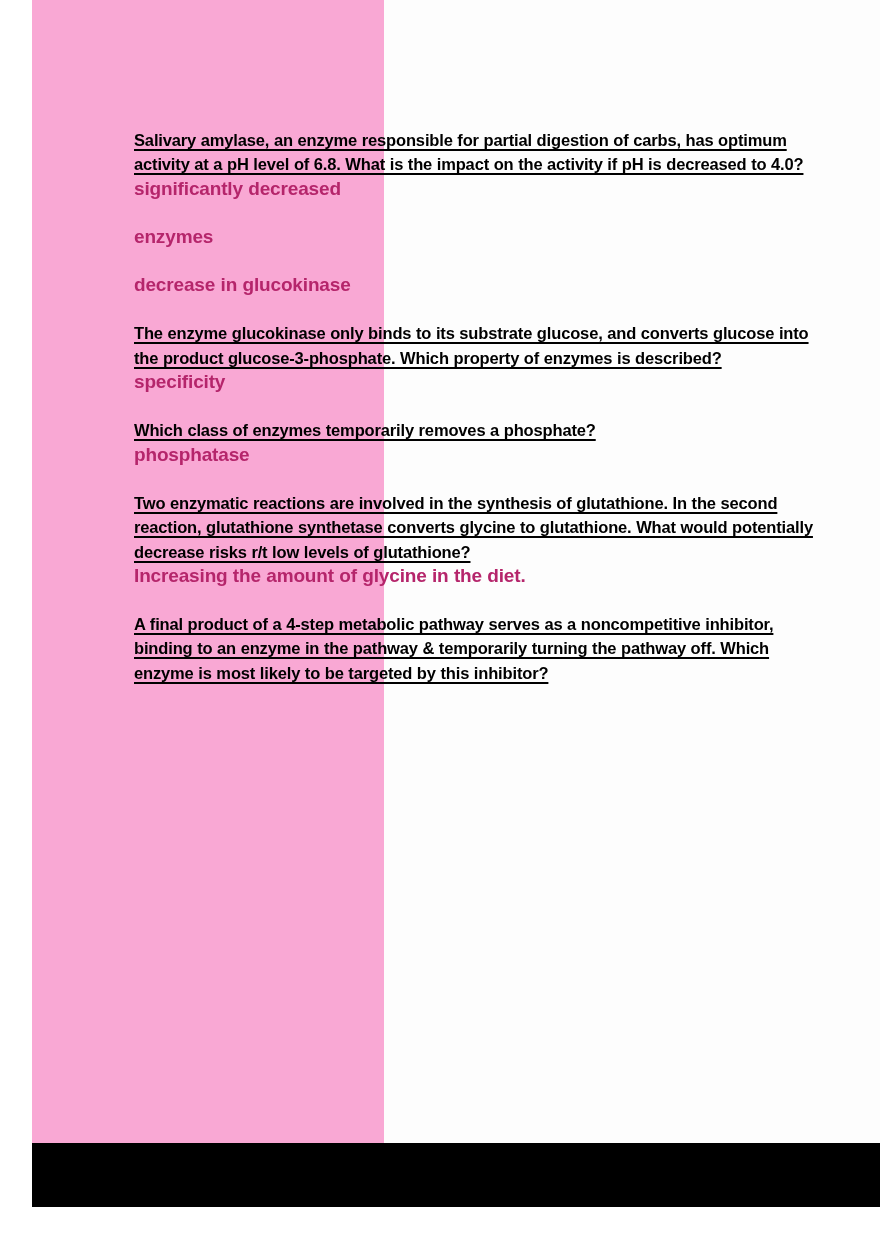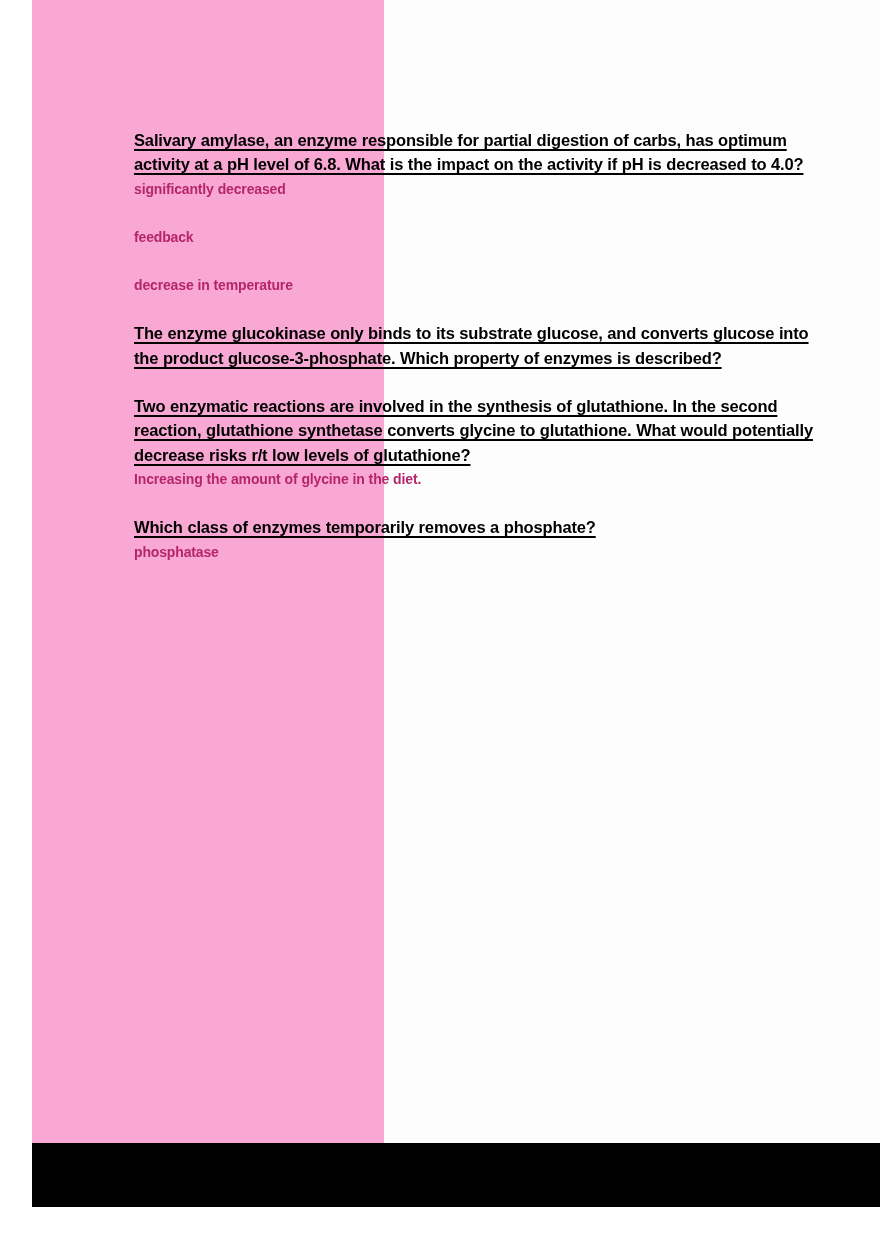--- a/index.html
+++ b/index.html
@@ -62,21 +62,21 @@
     letter-spacing: -0.15px;
     text-decoration: underline;
     text-decoration-thickness: 2px;
     text-underline-offset: 2.5px;
     text-decoration-skip-ink: none;
     word-spacing: 0.2px;
   }
 
   .answer {
     margin: 0;
-    font-size: 14px;
+    font-size: 19px;
     line-height: 24.3px;
     font-weight: bold;
     color: #b5256b;
     letter-spacing: -0.15px;
     text-decoration: none;
     word-spacing: 0.2px;
   }
 
   .bottom-bar {
     position: absolute;
@@ -96,41 +96,43 @@
   <div class="faint-panel-topright"></div>
 
   <div class="content">
 
     <div class="qa-block">
       <p class="question">Salivary amylase, an enzyme responsible for partial digestion of carbs, has optimum activity at a pH level of 6.8. What is the impact on the activity if pH is decreased to 4.0? </p>
       <p class="answer">significantly decreased</p>
     </div>
 
     <div class="qa-block">
-      <p class="answer">feedback</p>
+      <p class="answer">enzymes</p>
     </div>
 
     <div class="qa-block">
-      <p class="answer">decrease in temperature</p>
+      <p class="answer">decrease in glucokinase</p>
     </div>
 
     <div class="qa-block">
       <p class="question">The enzyme glucokinase only binds to its substrate glucose, and converts glucose into the product glucose-3-phosphate. Which property of enzymes is described?</p>
+      <p class="answer">specificity</p>
+    </div>
+
+    <div class="qa-block">
+      <p class="question">Which class of enzymes temporarily removes a phosphate?</p>
+      <p class="answer">phosphatase</p>
     </div>
 
     <div class="qa-block">
       <p class="question">Two enzymatic reactions are involved in the synthesis of glutathione. In the second reaction, glutathione synthetase converts glycine to glutathione. What would potentially decrease risks r/t low levels of glutathione?</p>
       <p class="answer">Increasing the amount of glycine in the diet.</p>
     </div>
 
     <div class="qa-block">
-      <p class="question">Which class of enzymes temporarily removes a phosphate?</p>
-      <p class="answer">phosphatase</p>
-    </div>
-
-    <div class="qa-block">
+      <p class="question">A final product of a 4-step metabolic pathway serves as a noncompetitive inhibitor, binding to an enzyme in the pathway &amp; temporarily turning the pathway off. Which enzyme is most likely to be targeted by this inhibitor?</p>
     </div>
 
   </div>
 
   <div class="bottom-bar"></div>
 
 </div>
 
 </body></html>

